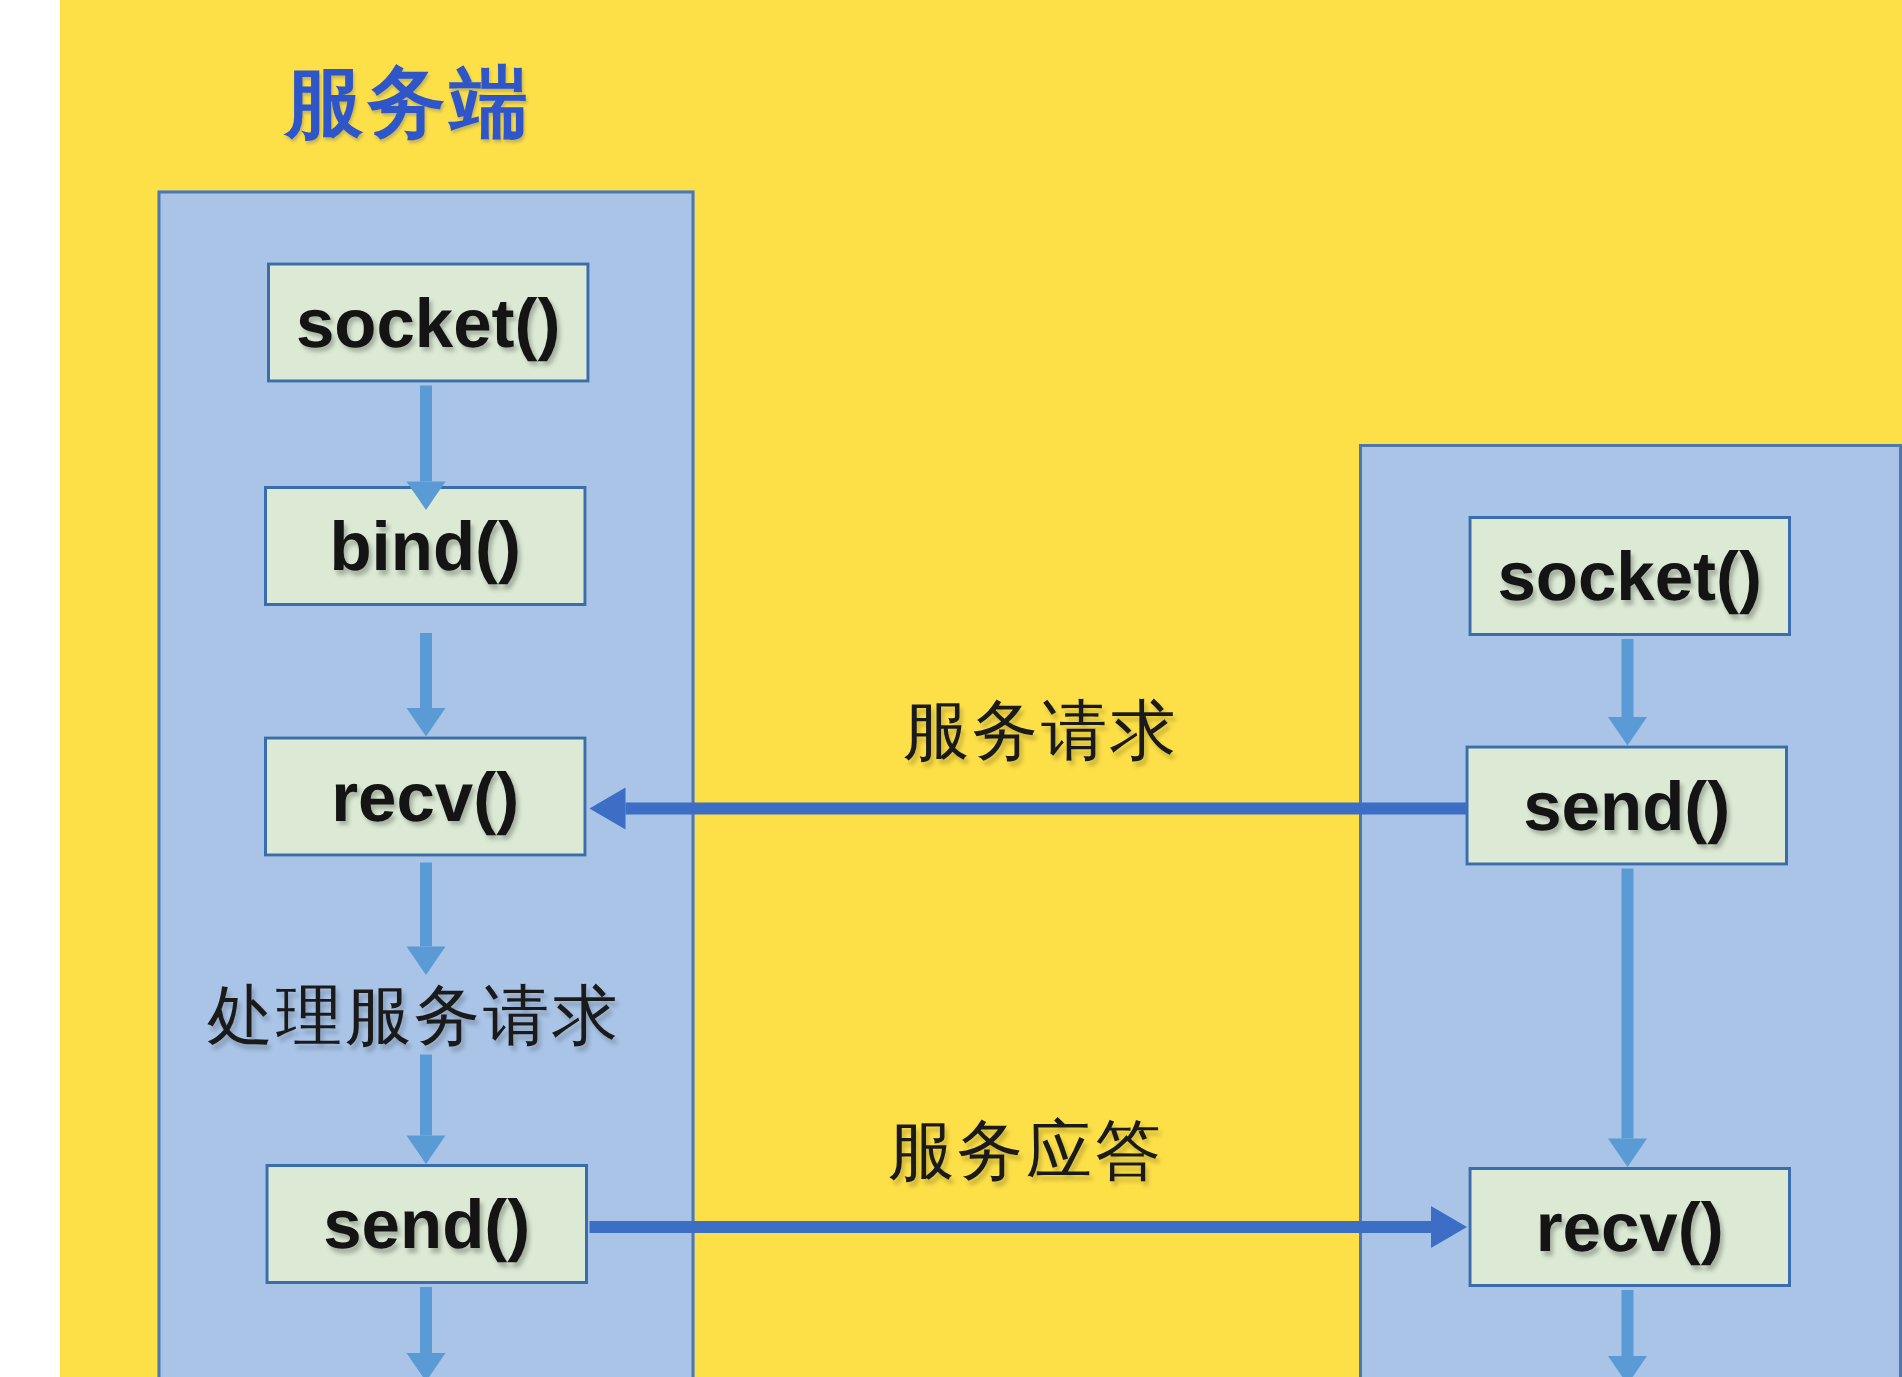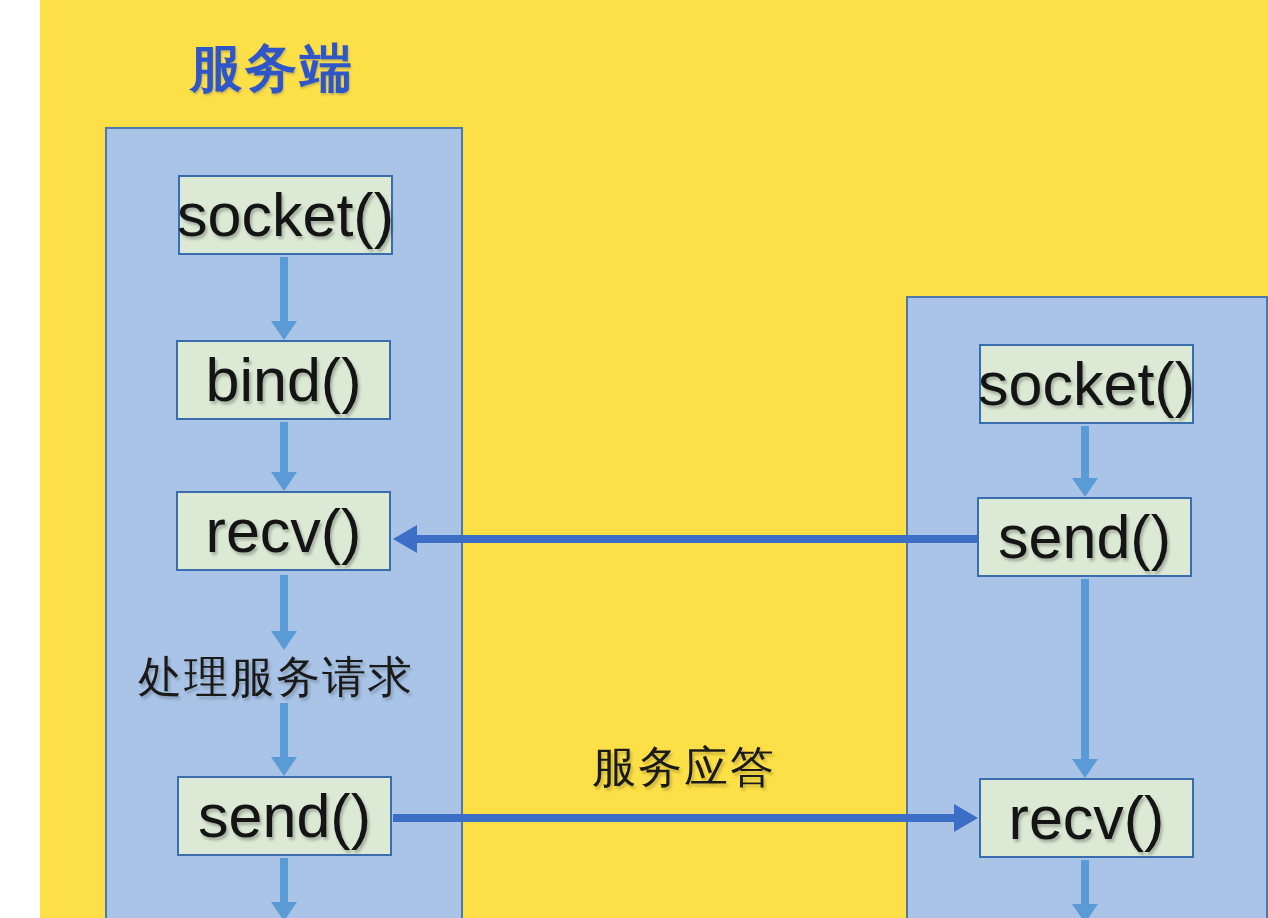--- a/index.html
+++ b/index.html
@@ -32,27 +32,28 @@
   .title-server { left:150px; top:34px; }
   .title-client { left:952px; top:224px; }
 
   .flow-box {
     position:absolute;
     width:215px; height:80px;
     background:#dcead5;
     border:2px solid #3a6dad;
     box-sizing:border-box;
     display:flex; align-items:center; justify-content:center;
-    font-size:61px;
+    font-size:46px;
     color:#141414;
     text-shadow:2px 3px 3px rgba(0,0,0,0.25);
     white-space:nowrap;
+    font-weight:bold;
   }
   .srv-socket { left:138px; top:175px; }
-  .srv-bind   { left:136px; top:340px; }
+  .srv-bind   { left:136px; top:324px; }
   .srv-recv   { left:136px; top:491px; }
   .srv-send   { left:137px; top:776px; }
   .cli-socket { left:939px; top:344px; }
   .cli-send   { left:937px; top:497px; }
   .cli-recv   { left:939px; top:778px; }
 
   .flow-label {
     position:absolute;
     font-size:44px;
     color:#1a1a1a;
@@ -143,16 +144,17 @@
   <div class="varrow v-srv4"></div>
   <div class="varrow v-srv5"></div>
 
   <div class="varrow v-cli1"></div>
   <div class="varrow v-cli2"></div>
   <div class="varrow v-cli3"></div>
 
   <div class="harrow left h-request"></div>
   <div class="harrow right h-response"></div>
 
+  <div class="flow-label lbl-request">服务请求</div>
   <div class="flow-label lbl-process">处理服务请求</div>
   <div class="flow-label lbl-response">服务应答</div>
 
 </div>
 
 </body></html>

